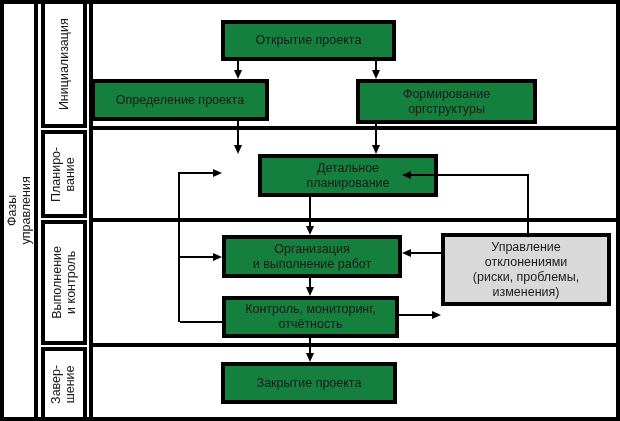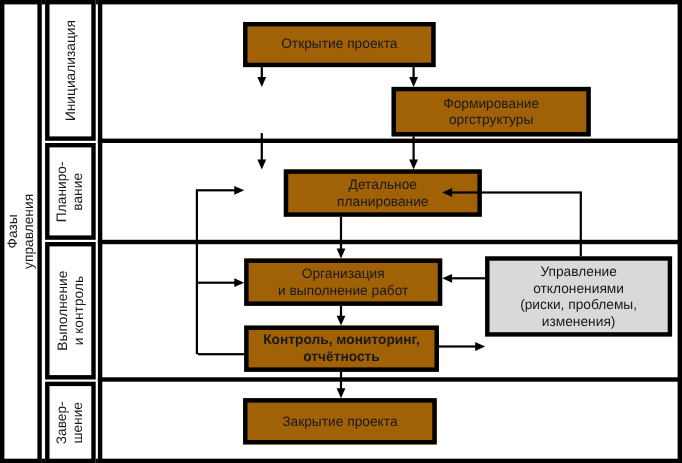--- a/index.html
+++ b/index.html
@@ -15,21 +15,21 @@
   .vtext{
     transform:rotate(-90deg);white-space:pre-line;text-align:center;
     font-size:12.5px;line-height:1.15;color:#1a1a1a;
   }
   .main-area{
     position:absolute;left:89px;top:0;width:531px;height:421px;
     border:4px solid #000;box-sizing:border-box;background:#fff;
   }
   .divider{position:absolute;left:89px;width:531px;height:4px;background:#000;}
   .fbox{
-    position:absolute;border:4px solid #000;background:#a16207;box-sizing:border-box;
+    position:absolute;border:4px solid #000;background:#15803d;box-sizing:border-box;
     display:flex;align-items:center;justify-content:center;
     text-align:center;font-size:12.5px;line-height:1.2;white-space:pre-line;color:#1a1a1a;
   }
   .fbox.gray{background:#d9d9d9;}
   .vl{position:absolute;width:2px;background:#000;}
   .hl{position:absolute;height:2px;background:#000;}
   .ad{position:absolute;width:0;height:0;
       border-left:4px solid transparent;border-right:4px solid transparent;border-top:9px solid #000;}
   .ar{position:absolute;width:0;height:0;
       border-top:4px solid transparent;border-bottom:4px solid transparent;border-left:9px solid #000;}
@@ -65,39 +65,42 @@
   </div>
 
   <div class="main-area"></div>
   <div class="divider" style="top:126px;"></div>
   <div class="divider" style="top:218px;"></div>
   <div class="divider" style="top:343px;"></div>
 
   <div class="fbox" style="left:221px;top:20px;width:175px;height:41px;">
     <span>Открытие проекта</span>
   </div>
+  <div class="fbox" style="left:91px;top:79px;width:178px;height:42px;">
+    <span>Определение проекта</span>
+  </div>
   <div class="fbox" style="left:356px;top:79px;width:181px;height:45px;">
     <span>Формирование
 оргструктуры</span>
   </div>
   <div class="fbox" style="left:222px;top:154px;width:180px;height:43px;margin-left:36px;">
     <span>Детальное
 планирование</span>
   </div>
   <div class="fbox" style="left:222px;top:235px;width:180px;height:43px;">
     <span>Организация
 и выполнение работ</span>
   </div>
   <div class="fbox gray" style="left:441px;top:233px;width:170px;height:73px;">
     <span>Управление
 отклонениями
 (риски, проблемы,
 изменения)</span>
   </div>
-  <div class="fbox" style="left:222px;top:296px;width:177px;height:42px;font-weight:bold;">
+  <div class="fbox" style="left:222px;top:296px;width:177px;height:42px;">
     <span>Контроль, мониторинг,
 отчётность</span>
   </div>
   <div class="fbox" style="left:221px;top:362px;width:176px;height:42px;">
     <span>Закрытие проекта</span>
   </div>
 
   <div class="vl" style="left:237px;top:61px;height:11px;"></div>
   <div class="ad" style="left:234px;top:70px;"></div>
   <div class="vl" style="left:375px;top:61px;height:11px;"></div>

